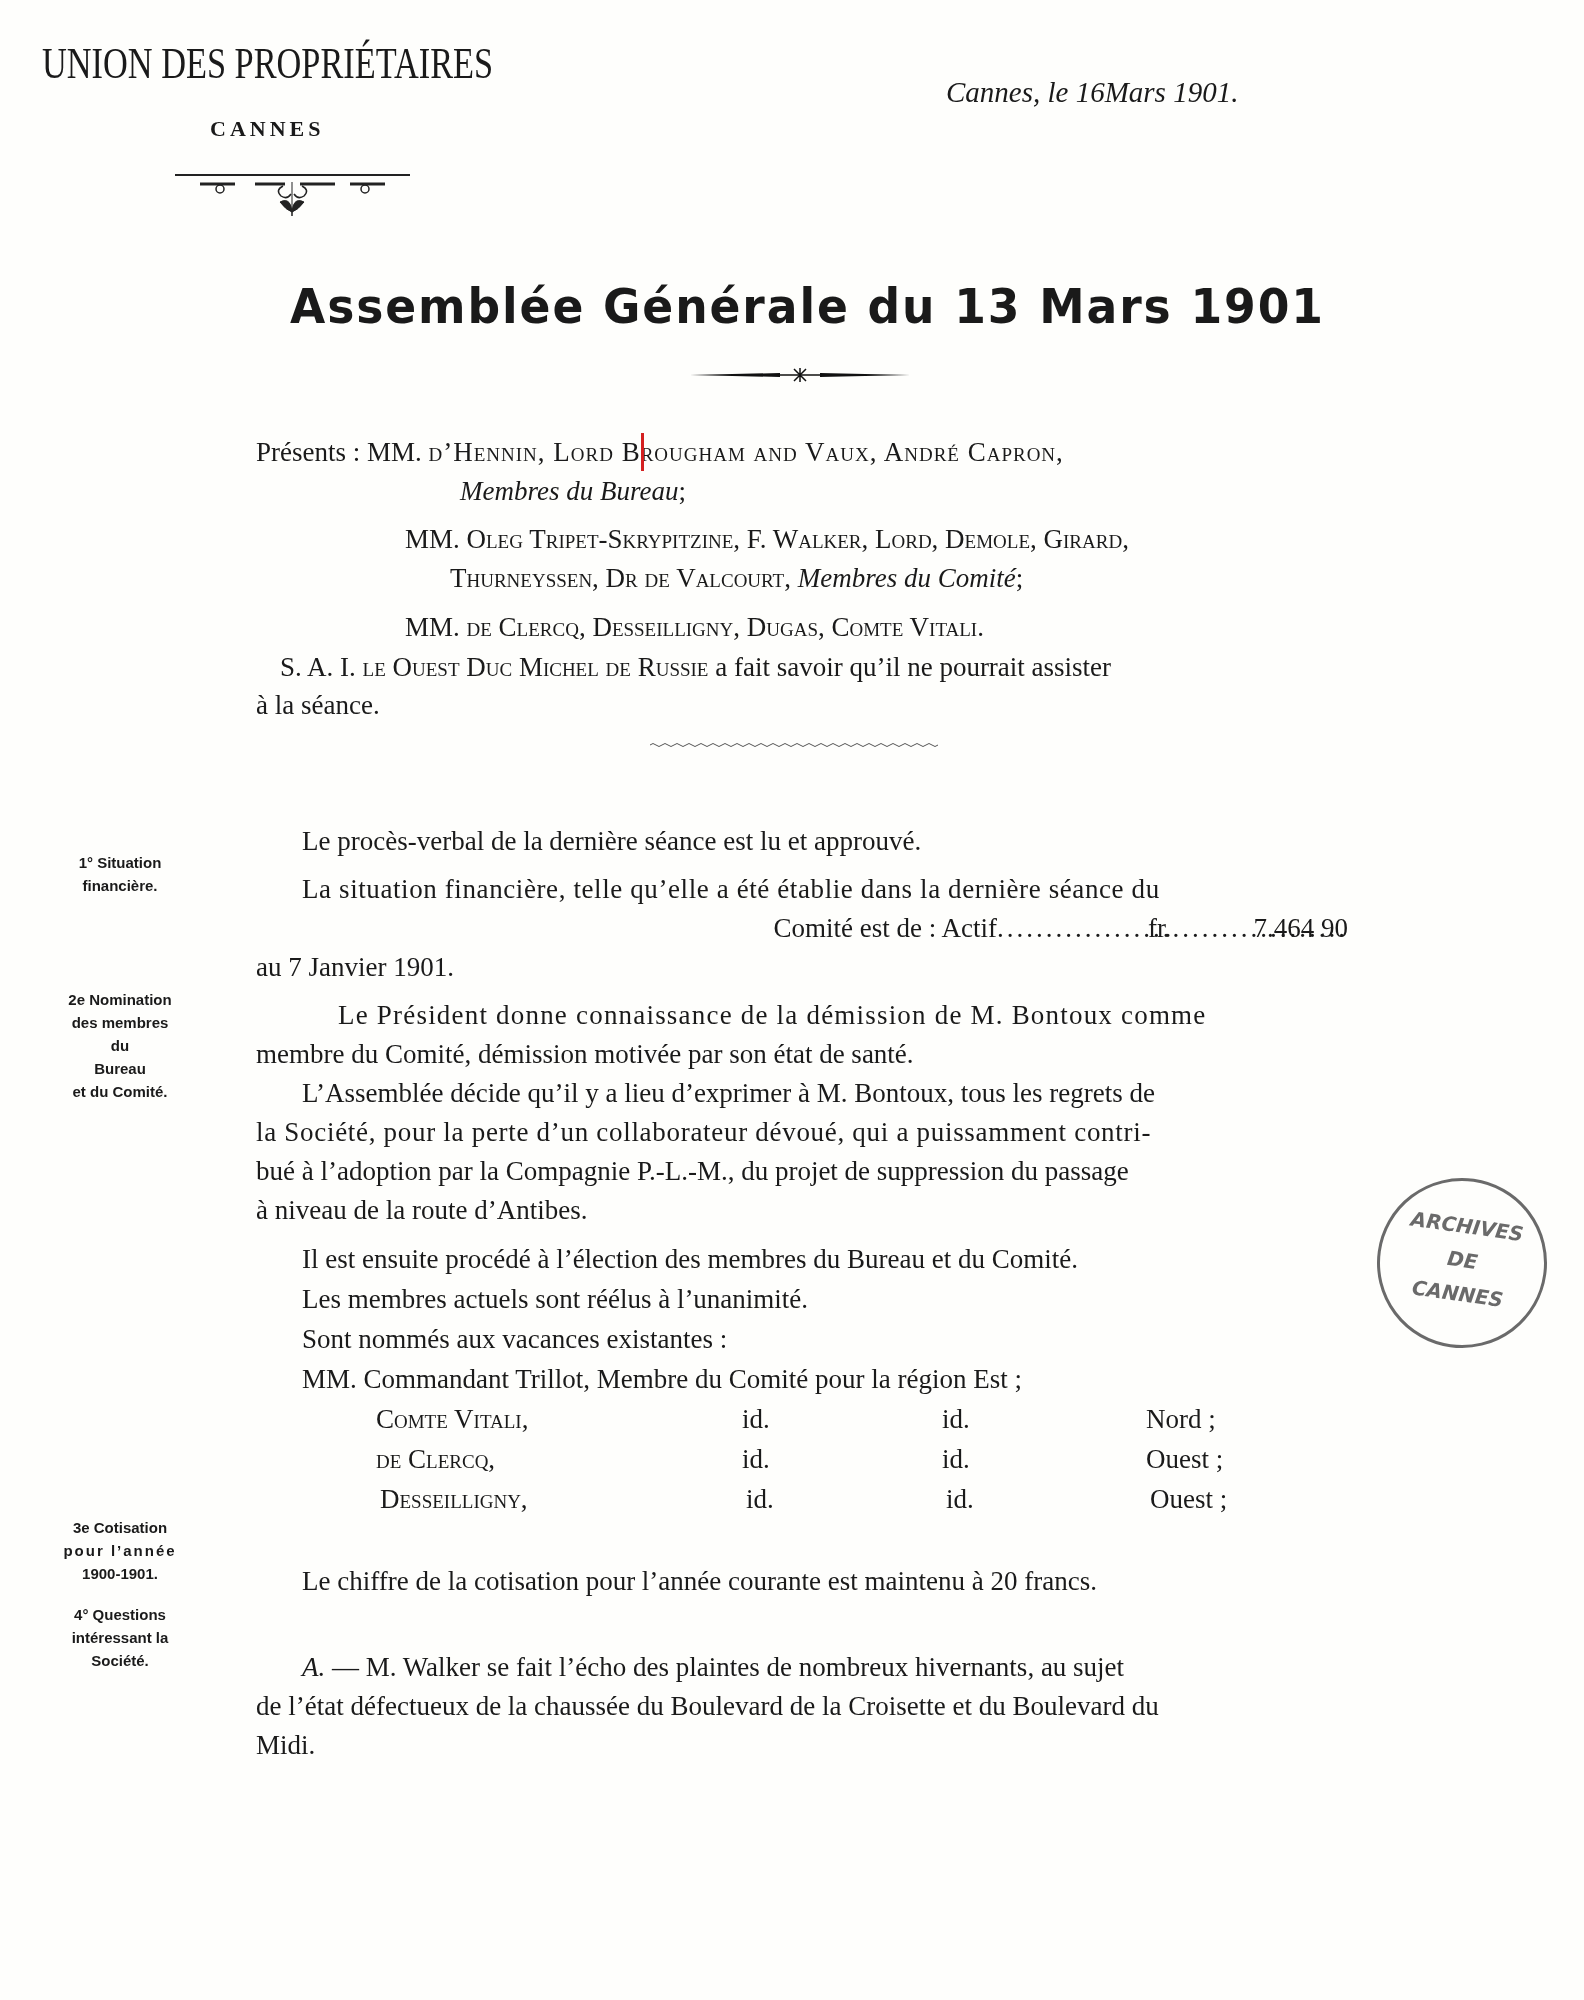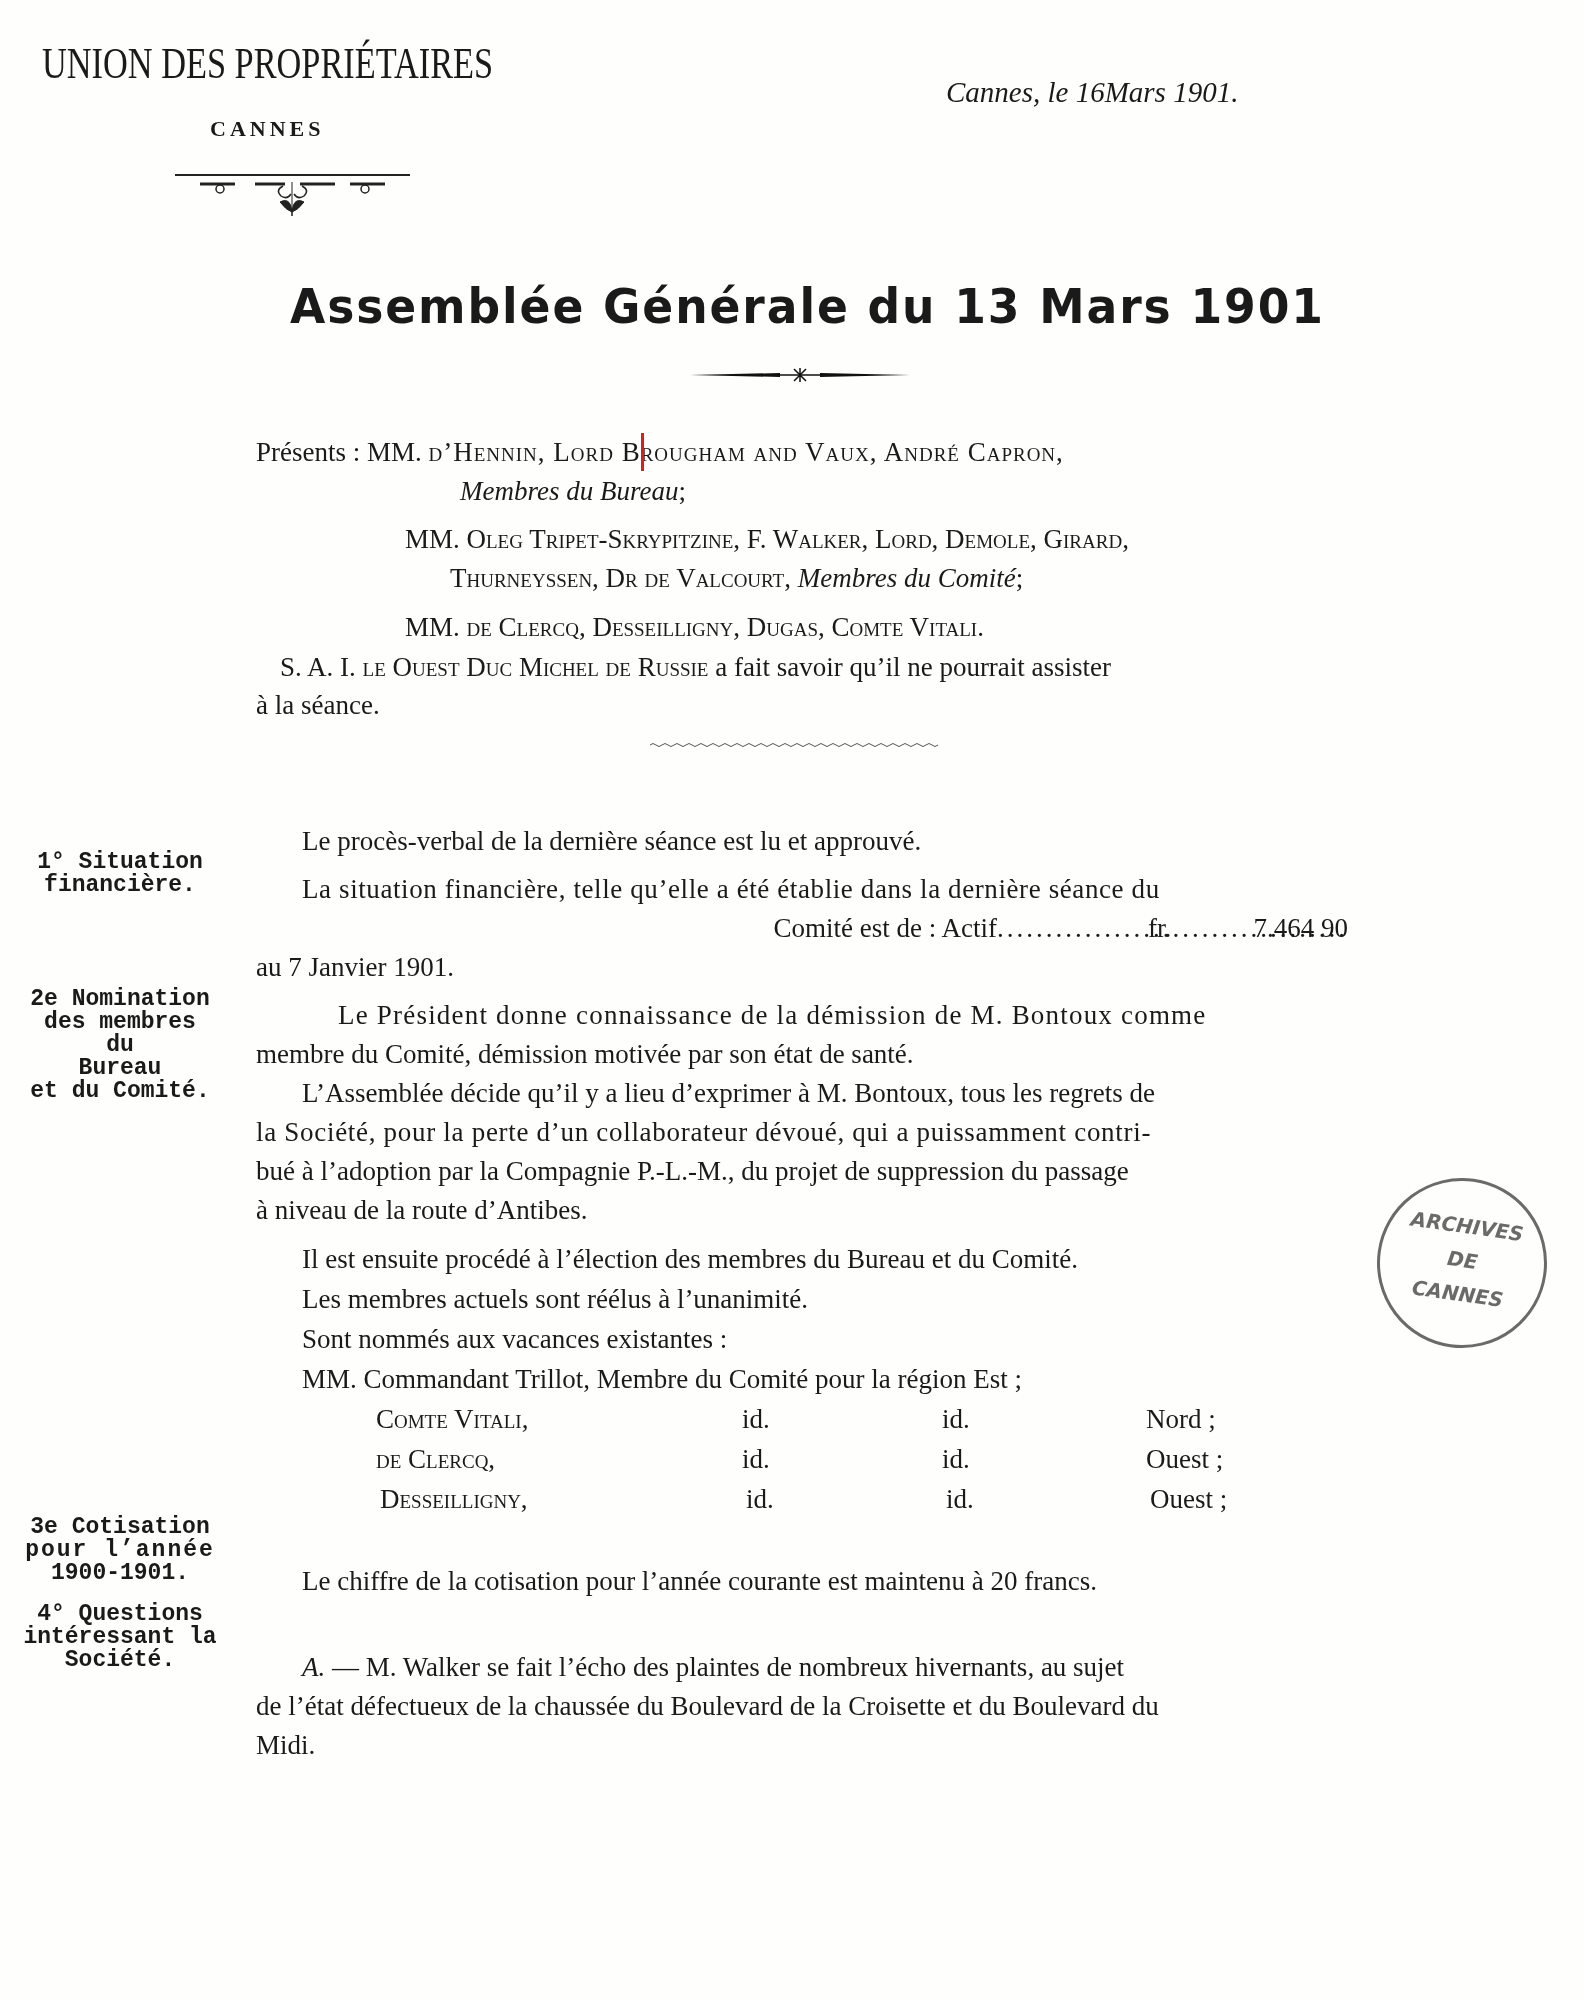--- a/index.html
+++ b/index.html
@@ -26,22 +26,22 @@
     left: 290px; top: 278px; font-size: 48px; font-weight: bold;
     font-family: "DejaVu Sans", sans-serif; letter-spacing: 2px; white-space: nowrap;
     transform: scaleX(0.95); transform-origin: left top;
   }
   .title-divider { left: 690px; top: 368px; width: 220px; height: 14px; }
   .txt { font-size: 27px; line-height: 38px; white-space: nowrap; }
   .sc { font-variant: small-caps; }
   .it { font-style: italic; }
   .wavy-divider { left: 650px; top: 741px; width: 290px; height: 8px; }
   .margin-note {
-    font-family: Liberation Mono, monospace; font-weight: bold;
-    font-size: 23px; line-height: 23px; text-align: center; width: 200px; left: 20px;
+    font-family: Liberation Sans, sans-serif; font-weight: bold;
+    font-size: 15px; line-height: 23px; text-align: center; width: 200px; left: 20px;
   }
   .stamp {
     left: 1377px; top: 1178px; width: 170px; height: 170px; border-radius: 50%;
     border: 3px solid #6a6a6a; color: #6a6a6a; transform: rotate(8deg);
     font-family: "DejaVu Sans", sans-serif; font-weight: bold; font-style: italic;
     text-align: center; box-sizing: border-box; padding-top: 28px;
     font-size: 20px; line-height: 34px;
   }
   .cursor-mark { left: 641px; top: 433px; width: 3px; height: 38px; background: #d42020; }
 </style>

